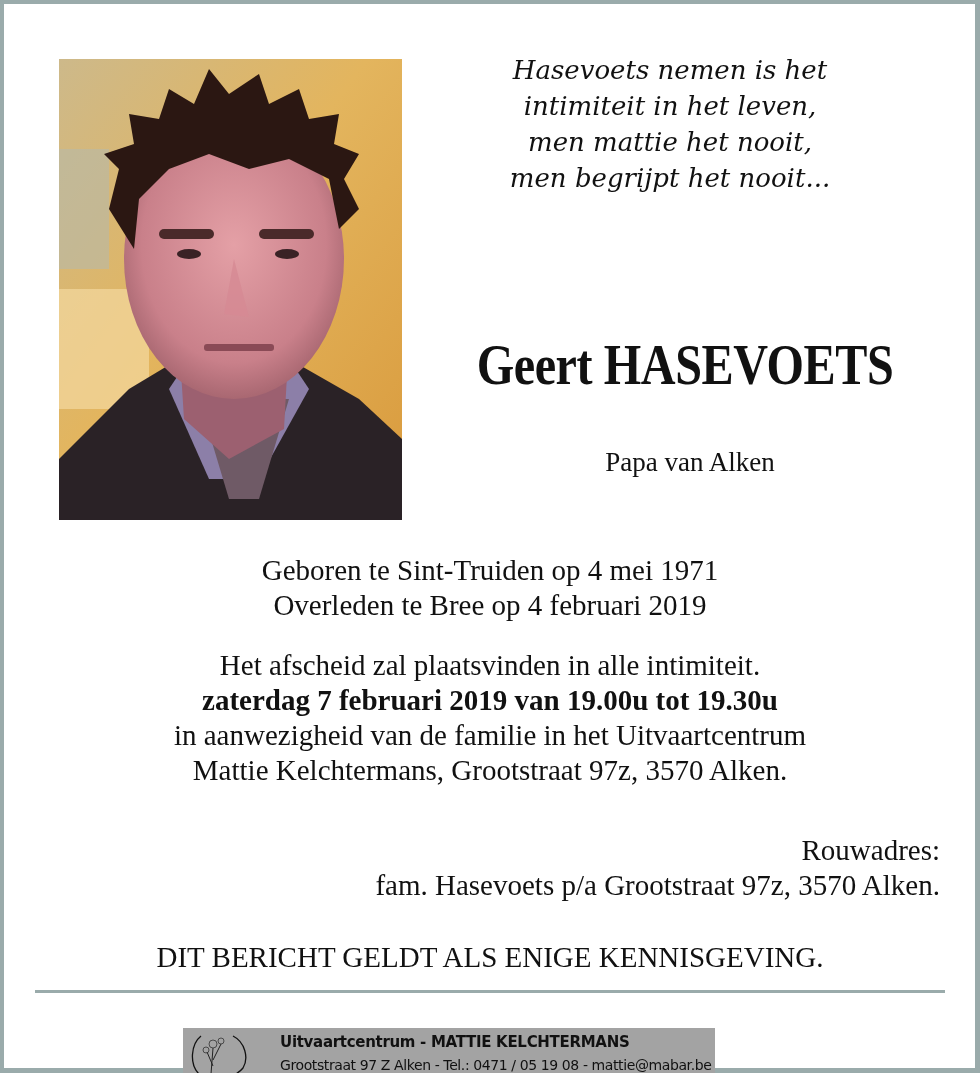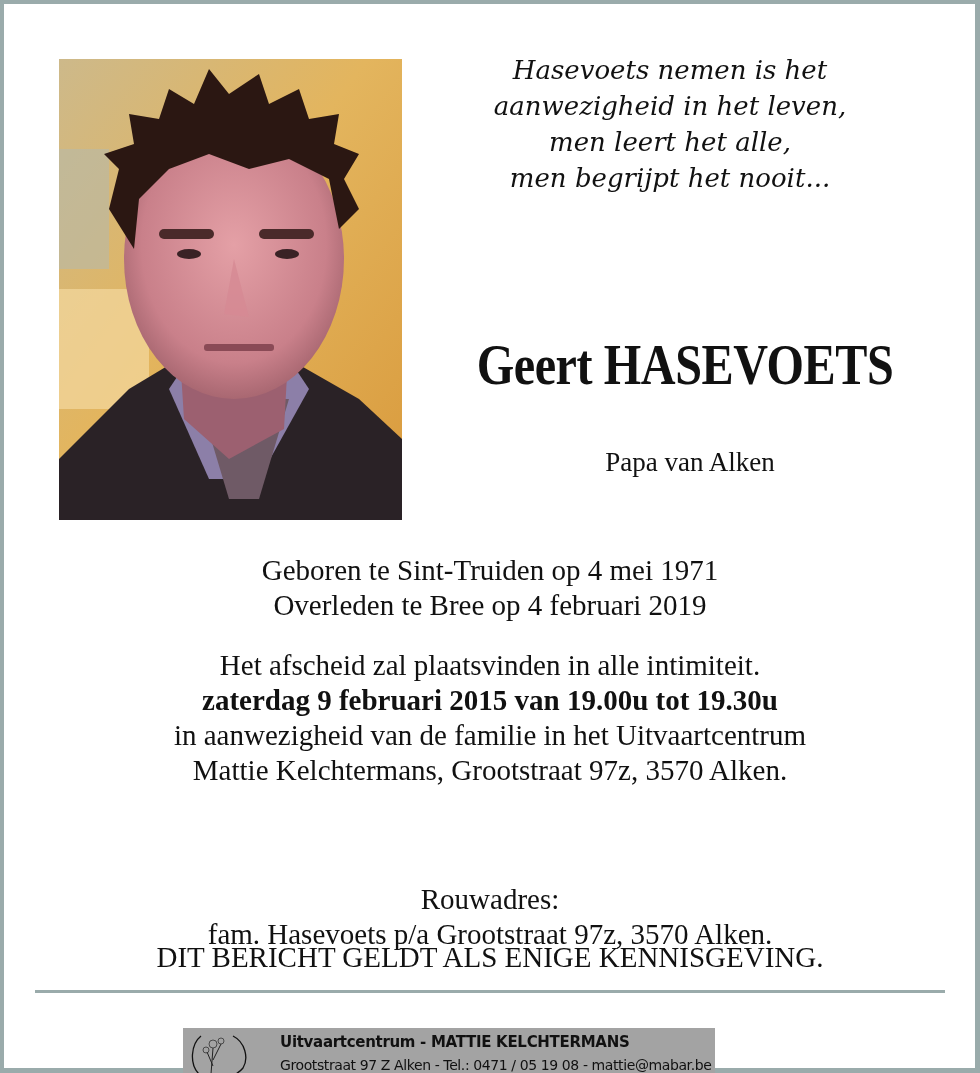--- a/index.html
+++ b/index.html
@@ -15,21 +15,21 @@
           font-family:"Liberation Serif", serif; font-weight:bold; font-size:56px; line-height:70px; color:#111;
           transform:scaleX(0.86); transform-origin:center; letter-spacing:-0.5px; white-space:nowrap; }
   .relation { position:absolute; left:440px; top:445px; width:500px; text-align:center;
               font-family:"Liberation Serif", serif; font-size:27px; line-height:34px; color:#111; }
   .body { position:absolute; left:40px; width:900px; text-align:center;
           font-family:"Liberation Serif", serif; font-size:29px; line-height:35px; color:#111; }
   .body div { white-space:nowrap; }
   .births { top:553px;text-align:center; }
   .ceremony { top:648px; }
   .ceremony .bold { font-weight:bold; }
-  .address { top:882px; }
+  .address { top:833px;text-align:right; }
   .notice { top:940px; }
   .divider { position:absolute; left:35px; top:990px; width:910px; height:3px; background:#9aabab; }
   .footer { position:absolute; left:183px; top:1028px; width:532px; height:52px; background:#a3a3a3; }
   .footer-logo { position:absolute; left:6px; top:2px; width:58px; height:50px; }
   .footer-title { position:absolute; left:97px; top:5px; font-family:"DejaVu Sans", sans-serif; font-weight:bold;
                   font-size:15px; color:#111; white-space:nowrap; letter-spacing:-0.3px; }
   .footer-contact { position:absolute; left:97px; top:29px; font-family:"DejaVu Sans", sans-serif;
                     font-size:14px; color:#111; white-space:nowrap; letter-spacing:-0.4px;text-align:center; }
 </style>
 </head>
@@ -70,36 +70,36 @@
     <ellipse cx="130" cy="195" rx="12" ry="5" fill="#3a2225"></ellipse>
     <ellipse cx="228" cy="195" rx="12" ry="5" fill="#3a2225"></ellipse>
 
     <path d="M175 200 L165 255 L190 258 Z" fill="#d68a94" opacity="0.8"></path>
     <rect x="145" y="285" width="70" height="7" rx="3" fill="#8a4a56"></rect>
   </svg>
 </div>
 
 <div class="poem">
   <div>Hasevoets nemen is het</div>
-  <div>aanwezigheid in het leven,</div>
-  <div>men leert het alle,</div>
+  <div>intimiteit in het leven,</div>
+  <div>men mattie het nooit,</div>
   <div>men begrijpt het nooit...</div>
 </div>
 
 <div class="name">Geert HASEVOETS</div>
 <div class="relation">Papa van Alken</div>
 
 <div class="body births">
   <div>Geboren te Sint-Truiden op 4 mei 1971</div>
   <div>Overleden te Bree op 4 februari 2019</div>
 </div>
 
 <div class="body ceremony">
   <div>Het afscheid zal plaatsvinden in alle intimiteit.</div>
-  <div class="bold">zaterdag 9 februari 2015 van 19.00u tot 19.30u</div>
+  <div class="bold">zaterdag 7 februari 2019 van 19.00u tot 19.30u</div>
   <div>in aanwezigheid van de familie in het Uitvaartcentrum</div>
   <div>Mattie Kelchtermans, Grootstraat 97z, 3570 Alken.</div>
 </div>
 
 <div class="body address">
   <div>Rouwadres:</div>
   <div>fam. Hasevoets p/a Grootstraat 97z, 3570 Alken.</div>
 </div>
 
 <div class="body notice">DIT BERICHT GELDT ALS ENIGE KENNISGEVING.</div>

